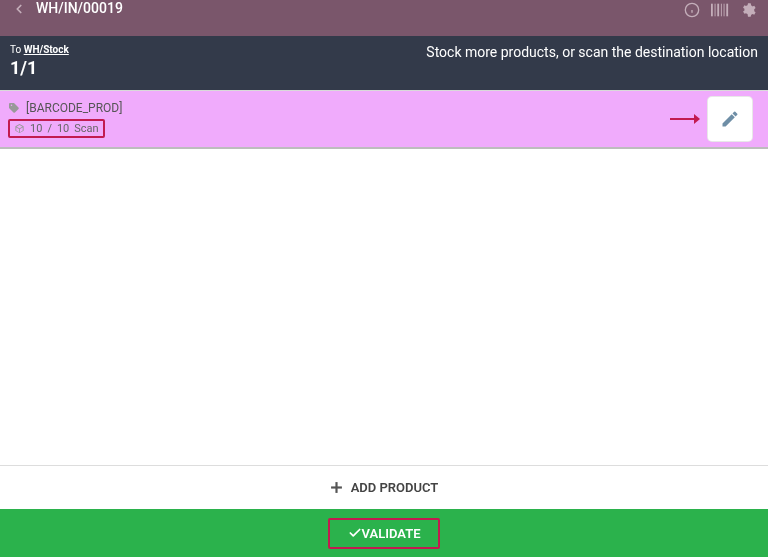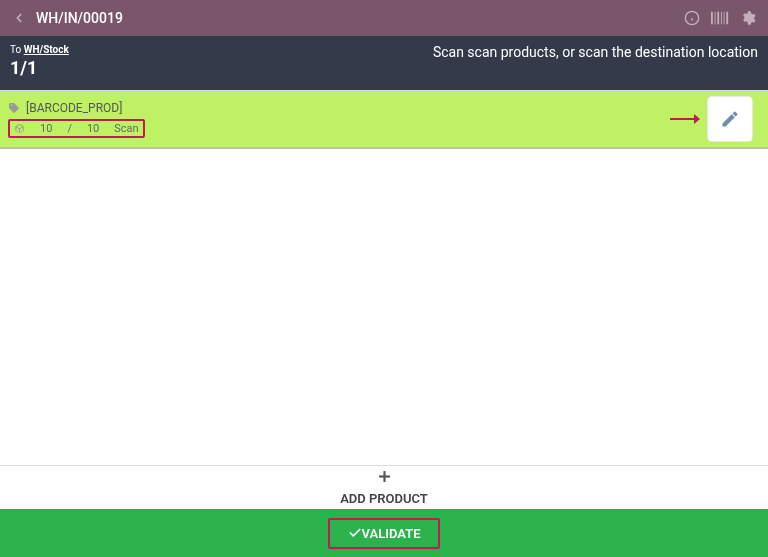--- a/index.html
+++ b/index.html
@@ -10,21 +10,21 @@
     height: 557px;
     overflow: hidden;
     background: #fff;
     color: #333;
   }
   .topbar {
     background: #7a566b;
     color: #fff;
     height: 36px;
     display: flex;
-    align-items: center;
+    align-items: flex-start;
     padding: 0 10px;
   }
   .topbar .back {
     width: 18px;
     height: 18px;
     display: inline-flex;
     align-items: center;
     justify-content: center;
     cursor: pointer;
     margin-right: 8px;
@@ -69,21 +69,21 @@
     text-align: right;
     font-size: 14px;
   }
   .main-area {
     position: relative;
     height: 375px;
     overflow-y: scroll;
     background: #fff;
   }
   .product-row {
-    background: #bef264;
+    background: #f0abfc;
     border-top: 1px solid #d9d9d9;
     border-bottom: 2px solid #bdbdbd;
     padding: 6px 16px 6px 8px;
     position: relative;
     display: flex;
     align-items: center;
     min-height: 58px;
   }
   .product-row .info {
     flex: 1;
@@ -98,21 +98,21 @@
   }
   .product-row .line2 {
     color: #666;
     font-size: 12px;
     margin-top: 2px;
     margin-left: 17px;
   }
   .product-row .qtybox {
     display: inline-flex;
     align-items: center;
-    gap: 15px;
+    gap: 5px;
     border: 2px solid #c21b50;
     border-radius: 2px;
     padding: 1px 4px;
     margin-top: 4px;
   }
   .product-row .qtybox .cicon {
     display:inline-flex;
   }
   .product-row .qtybox span {
     font-size: 11px;
@@ -145,21 +145,20 @@
     border-top: 1px solid #ddd;
     height: 44px;
     display: flex;
     align-items: center;
     justify-content: center;
     gap: 8px;
     font-weight: 600;
     color: #444;
     cursor: pointer;
     width: 768px;
-    flex-direction: column;
   }
   .validate-bar {
     background: #2bb24c;
     height: 48px;
     display: flex;
     align-items: center;
     justify-content: center;
     width: 768px;
   }
   .validate-btn {
@@ -213,21 +212,21 @@
 
 <div class="subbar">
   <div class="left">
     <div class="to-line">
       <span>To</span>
       <span> </span>
       <span class="loc">WH/Stock</span>
     </div>
     <div class="counter">1/1</div>
   </div>
-  <div class="right">Scan scan products, or scan the destination location</div>
+  <div class="right">Stock more products, or scan the destination location</div>
 </div>
 
 <div class="main-area">
   <div class="product-row">
     <div class="info">
       <div class="line1">
         <svg width="12" height="12" viewBox="0 0 24 24" fill="#999">
             <path d="M21 11l-9-9H4a2 2 0 0 0-2 2v8l9 9a2 2 0 0 0 2.8 0L21 13.8a2 2 0 0 0 0-2.8zM7 8a1.5 1.5 0 1 1 0-3 1.5 1.5 0 0 1 0 3z"></path>
           </svg>
         <span>[BARCODE_PROD]</span>

